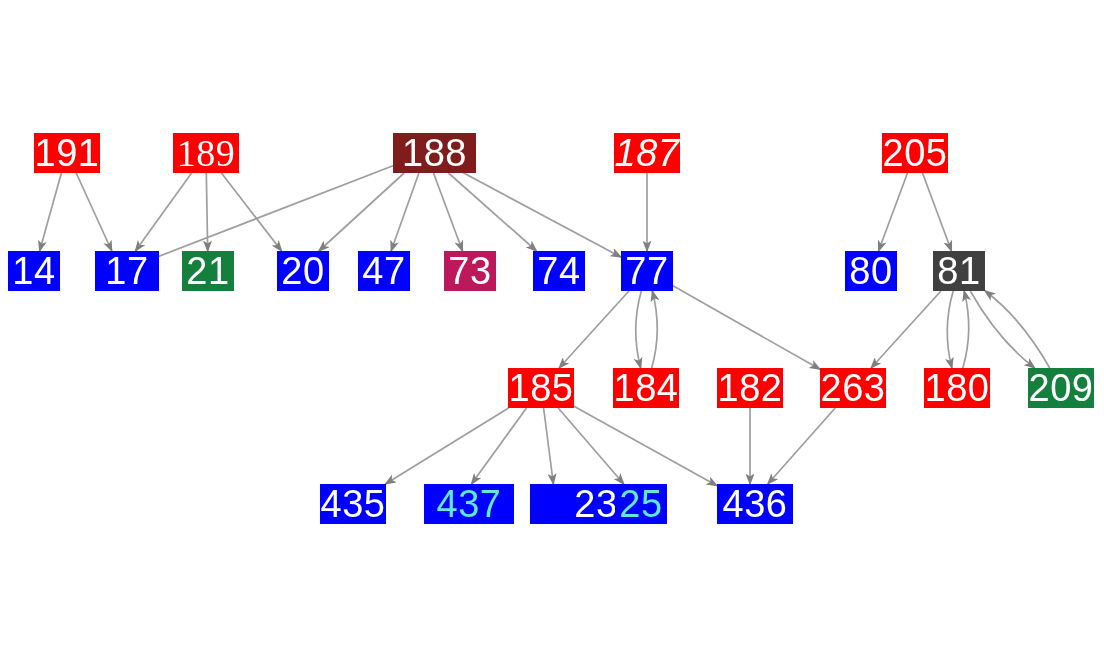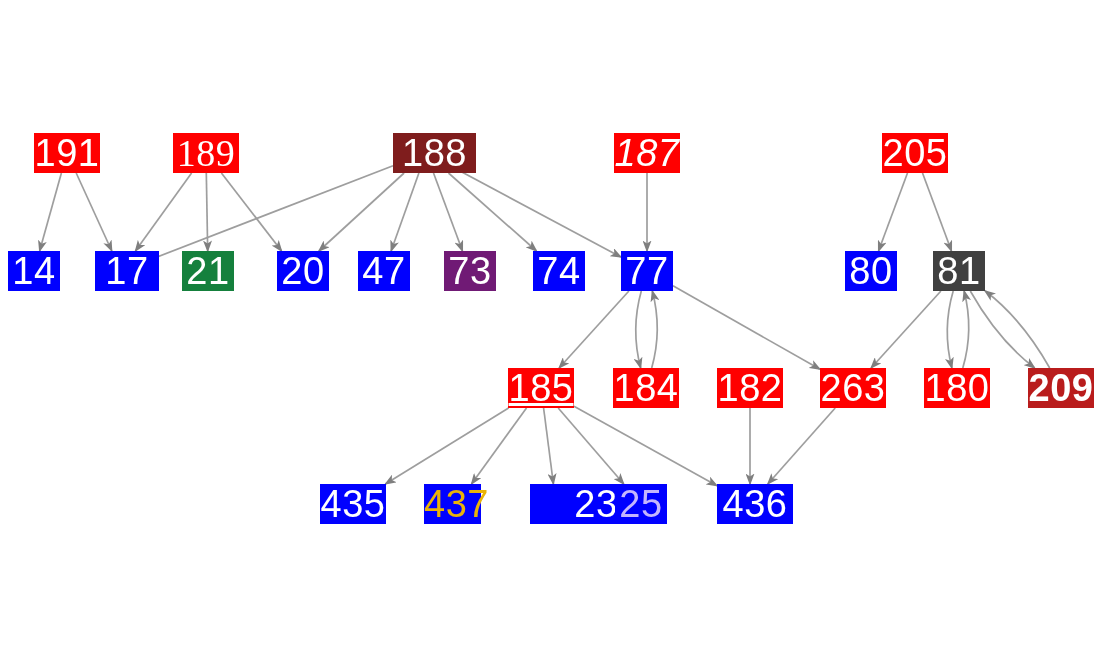--- a/index.html
+++ b/index.html
@@ -80,30 +80,30 @@
       <div class="node" style="left: 34px; top: 133px; width: 66px; background: rgb(255, 0, 0); color: rgb(255, 255, 255);">191</div>
       <div class="node" style="left: 173px; top: 133px; width: 66px; background: rgb(255, 0, 0); color: rgb(255, 255, 255); font-family: Liberation Serif, serif;">189</div>
       <div class="node" style="left: 393px; top: 133px; width: 83px; background: #7f1d1d; color: rgb(255, 255, 255);">188</div>
       <div class="node" style="left: 614px; top: 133px; width: 66px; background: rgb(255, 0, 0); color: rgb(255, 255, 255); font-style: italic;">187</div>
       <div class="node" style="left: 882px; top: 133px; width: 66px; background: rgb(255, 0, 0); color: rgb(255, 255, 255);">205</div>
       <div class="node" style="left: 8px; top: 251px; width: 52px; background: rgb(0, 0, 255); color: rgb(255, 255, 255);">14</div>
       <div class="node" style="left: 95px; top: 251px; width: 64px; background: rgb(0, 0, 255); color: rgb(255, 255, 255);">17</div>
       <div class="node" style="left: 182px; top: 251px; width: 52px; background: #15803d; color: rgb(255, 255, 255);">21</div>
       <div class="node" style="left: 277px; top: 251px; width: 52px; background: rgb(0, 0, 255); color: rgb(255, 255, 255);">20</div>
       <div class="node" style="left: 358px; top: 251px; width: 52px; background: rgb(0, 0, 255); color: rgb(255, 255, 255);">47</div>
-      <div class="node" style="left: 444px; top: 251px; width: 52px; background: #701a75; color: rgb(255, 255, 255);">73</div>
+      <div class="node" style="left: 444px; top: 251px; width: 52px; background: #be185d; color: rgb(255, 255, 255);">73</div>
       <div class="node" style="left: 533px; top: 251px; width: 52px; background: rgb(0, 0, 255); color: rgb(255, 255, 255);">74</div>
       <div class="node" style="left: 621px; top: 251px; width: 52px; background: rgb(0, 0, 255); color: rgb(255, 255, 255);">77</div>
       <div class="node" style="left: 845px; top: 251px; width: 52px; background: rgb(0, 0, 255); color: rgb(255, 255, 255);">80</div>
       <div class="node" style="left: 933px; top: 251px; width: 52px; background: #404040; color: rgb(255, 255, 255);">81</div>
-      <div class="node" style="left: 508px; top: 368px; width: 66px; background: rgb(255, 0, 0); color: rgb(255, 255, 255); text-decoration: underline;">185</div>
+      <div class="node" style="left: 508px; top: 368px; width: 66px; background: rgb(255, 0, 0); color: rgb(255, 255, 255);">185</div>
       <div class="node" style="left: 613px; top: 368px; width: 66px; background: rgb(255, 0, 0); color: rgb(255, 255, 255);">184</div>
       <div class="node" style="left: 717px; top: 368px; width: 66px; background: rgb(255, 0, 0); color: rgb(255, 255, 255);">182</div>
       <div class="node" style="left: 820px; top: 368px; width: 66px; background: rgb(255, 0, 0); color: rgb(255, 255, 255);">263</div>
       <div class="node" style="left: 924px; top: 368px; width: 66px; background: rgb(255, 0, 0); color: rgb(255, 255, 255);">180</div>
-      <div class="node" style="left: 1028px; top: 368px; width: 66px; background: #b91c1c; color: rgb(255, 255, 255); font-weight: bold;">209</div>
+      <div class="node" style="left: 1028px; top: 368px; width: 66px; background: #15803d; color: rgb(255, 255, 255);">209</div>
       <div class="node" style="left: 320px; top: 484px; width: 66px; background: rgb(0, 0, 255); color: rgb(255, 255, 255);">435</div>
-      <div class="node" style="left: 424px; top: 484px; width: 57px; background: rgb(0, 0, 255); color: #eab308;">437</div>
+      <div class="node" style="left: 424px; top: 484px; width: 90px; background: rgb(0, 0, 255); color: #5eead4;">437</div>
       <div class="node" style="left: 530px; top: 484px; width: 52px; background: rgb(0, 0, 255); color: rgb(255, 255, 255); padding-left: 40px;">23</div>
-      <div class="node" style="left: 615px; top: 484px; width: 52px; background: rgb(0, 0, 255); color: #c4b5fd; text-align: center;">25</div>
+      <div class="node" style="left: 615px; top: 484px; width: 52px; background: rgb(0, 0, 255); color: #5eead4; text-align: center;">25</div>
       <div class="node" style="left: 717px; top: 484px; width: 76px; background: rgb(0, 0, 255); color: rgb(255, 255, 255);">436</div>
     </div>
 </div>
 
 </body></html>

